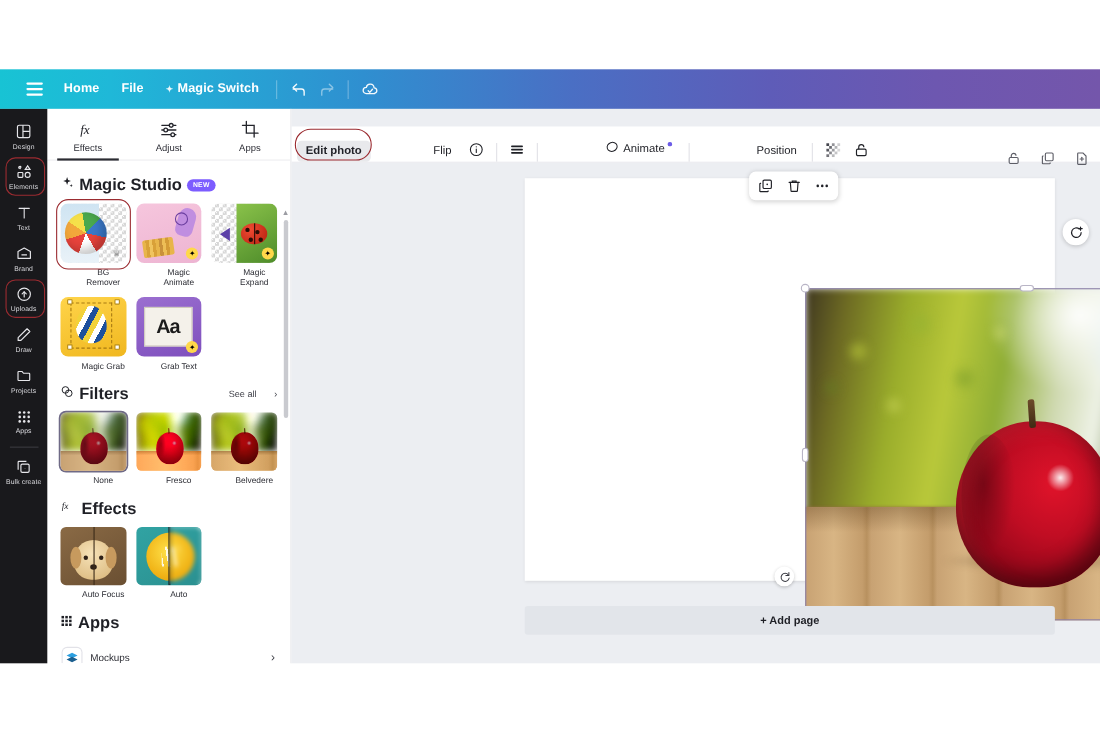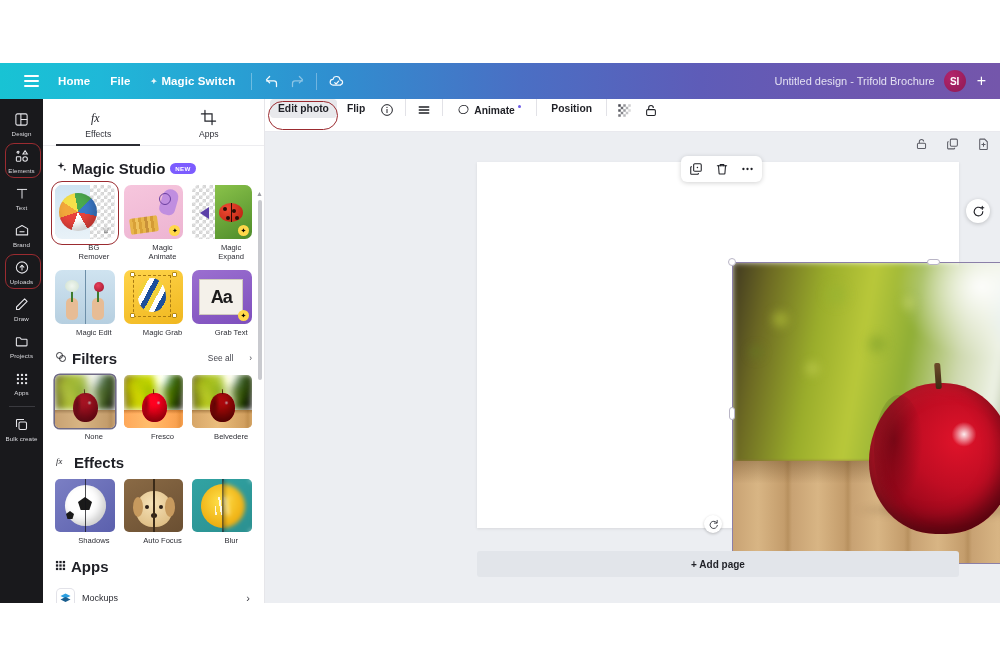--- a/index.html
+++ b/index.html
@@ -118,30 +118,30 @@
 
   .pscroll { position:absolute; right:2px; top:54px; width:4px; height:180px; background:#c9cacf; border-radius:3px; }
   .pscroll-arrow { position:absolute; right:1px; top:44px; font-size:7px; color:#9b9ca3; }
 
   
   .canvas-wrap {
     position:absolute; left:265px; top:99px; width:735px; height:504px;
     background:#eceef2; overflow:hidden;
   }
   .canvas-toolbar {
-    position:absolute; left:0; top:0; width:735px; height:33px;
-    background:#ffffff; display:flex; align-items:flex-start; padding-left:5px; gap:2px;
+    position:absolute; left:0; top:16px; width:735px; height:33px;
+    background:#ffffff; display:flex; align-items:flex-end; padding-left:5px; gap:2px;
     border-bottom:1px solid #e9e9ee;
   }
   .tb-btn {
     font-size:10.3px; color:#1f2026; font-weight:bold; padding:4px 8px;
     border-radius:4px; cursor:pointer; white-space:nowrap; display:flex; align-items:center; gap:4px;
   }
   .tb-btn.grey { background:#e8e9ec; }
-  .tb-btn.plain { font-weight:bold; }
+  .tb-btn.plain { font-weight:normal;margin-left:47px; }
   .tb-sep { width:1px; height:17px; background:#e2e2e7; margin:0 4px; }
   .tb-ico { width:24px; height:22px; display:flex; align-items:center; justify-content:center; cursor:pointer; }
   .edit-photo-ring {
     position:absolute; left:3px; top:2px; width:70px; height:29px;
     border:1.7px solid #9b2b30; border-radius:15px; pointer-events:none;
   }
   .animate-dot { width:3.5px; height:3.5px; border-radius:50%; background:#6c5ce7; position:relative; top:-4px; left:-1px; }
 
   .pagebar {
     position:absolute; right:8px; top:36px; display:flex; gap:13px; align-items:center;
@@ -355,25 +355,20 @@
           <path d="M4 20v-5a4 4 0 0 1 4-4h12"></path>
       </svg>
     </div>
     <div class="hdr-sep"></div>
     <div class="icon-btn">
       <svg width="17" height="17" viewBox="0 0 24 24" fill="none" stroke="#fff" stroke-width="1.7" stroke-linecap="round" stroke-linejoin="round">
         <path d="M18 16.5a3.5 3.5 0 0 0-1-6.87A5 5 0 0 0 7.1 9 4 4 0 0 0 7 17h11z"></path>
         <path d="M9.5 13.5l2 2 3.5-4"></path>
       </svg>
     </div>
-    <div class="hdr-right">
-      <div class="doc-title">Untitled design - Trifold Brochure</div>
-      <div class="avatar">SI</div>
-      <div class="plus-btn">+</div>
-    </div>
   </div>
 
   <div class="rail">
 
     <div class="rail-item">
       <span class="rail-ico">
         <svg width="15" height="15" viewBox="0 0 24 24" fill="none" stroke="#e6e6ea" stroke-width="1.7">
           <rect x="3" y="3" width="18" height="18" rx="2.5"></rect>
             <line x1="11" y1="3" x2="11" y2="21"></line>
             <line x1="11" y1="12" x2="21" y2="12"></line>
@@ -481,20 +476,33 @@
         <span class="ptab-ico">
           <svg width="18" height="17" viewBox="0 0 24 24" fill="#23242b">
             <text x="2" y="18" font-family="Liberation Serif, serif" font-size="17" font-style="italic">fx</text>
           </svg>
         </span>
         <span class="tlbl">Effects</span>
       </div>
       <div class="ptab">
         <span class="ptab-ico">
           <svg width="17" height="17" viewBox="0 0 24 24" fill="none" stroke="#23242b" stroke-width="1.7" stroke-linecap="round">
+            <line x1="3" y1="7" x2="21" y2="7"></line>
+              <circle cx="15" cy="7" r="2.4" fill="#fff"></circle>
+            <line x1="3" y1="13" x2="21" y2="13"></line>
+              <circle cx="8" cy="13" r="2.4" fill="#fff"></circle>
+            <line x1="3" y1="19" x2="21" y2="19"></line>
+              <circle cx="17" cy="19" r="2.4" fill="#fff"></circle>
+          </svg>
+        </span>
+        <span class="tlbl">Adjust</span>
+      </div>
+      <div class="ptab">
+        <span class="ptab-ico">
+          <svg width="17" height="17" viewBox="0 0 24 24" fill="none" stroke="#23242b" stroke-width="1.7" stroke-linecap="round">
             <path d="M7 2v15h15"></path>
               <path d="M2 7h15v15"></path>
           </svg>
         </span>
         <span class="tlbl">Apps</span>
       </div>
     </div>
 
     <div class="panel-body">
 
@@ -533,32 +541,20 @@
         <div class="tile">
           <div class="thumb checker">
             <div style="position:absolute;right:0;top:0;width:62%;height:100%;background:linear-gradient(150deg,#8ac24a,#4e8c2a)"></div>
             <div class="arrow-left"></div>
             <div class="ladybug"></div>
             <div class="sparkle-badge">✦</div>
           </div>
           <div class="tlabel">Magic Expand</div>
         </div>
 
-        <div class="tile">
-          <div class="thumb" style="background:linear-gradient(180deg,#cfe3f0,#b6cfe0)">
-            <div class="splitline" style="background:#6d8fa8"></div>
-            <div class="hand" style="left:11px;bottom:4px"></div>
-            <div class="stem" style="left:16px;bottom:22px;height:16px"></div>
-            <div style="position:absolute;left:10px;top:10px;width:14px;height:12px;background:radial-gradient(circle,#f0f6f0,#cfe0cf);border-radius:50%"></div>
-            <div class="hand" style="right:11px;bottom:4px"></div>
-            <div class="stem" style="right:16px;bottom:22px;height:16px"></div>
-            <div class="rose" style="right:11px;top:12px"></div>
-          </div>
-          <div class="tlabel">Magic Edit</div>
-        </div>
 
         <div class="tile">
           <div class="thumb" style="background:linear-gradient(160deg,#ffd44a,#f0b71f)">
             <div class="balloon"></div>
             <div style="position:absolute;left:9px;top:5px;width:38px;height:42px;border:1px dashed #a87a12"></div>
             <div class="bdot" style="left:6px;top:2px"></div>
               <div class="bdot" style="right:6px;top:2px"></div>
             <div class="bdot" style="left:6px;bottom:6px"></div>
               <div class="bdot" style="right:6px;bottom:6px"></div>
           </div>
@@ -627,47 +623,40 @@
       <div class="sec-head" style="margin-top:12px">
         <span>
           <svg width="14" height="13" viewBox="0 0 24 24" fill="#1f2026">
             <text x="1" y="18" font-family="Liberation Serif, serif" font-size="16" font-style="italic">fx</text>
           </svg>
         </span>
         <span class="sec-title">Effects</span>
       </div>
 
       <div class="grid3">
-        <div class="tile">
-          <div class="filter-thumb" style="background:linear-gradient(140deg,#7b7fc4,#5b60ad)">
-            <div class="soccer"></div>
-            <div class="splitline"></div>
-          </div>
-          <div class="tlabel">Shadows</div>
-        </div>
         <div class="tile">
           <div class="filter-thumb" style="background:linear-gradient(150deg,#8a6a45,#6a4f32)">
             <div class="dog">
               <div class="dog-ear" style="left:-3px"></div>
                 <div class="dog-ear" style="right:-3px"></div>
               <div class="dog-eye" style="left:9px"></div>
                 <div class="dog-eye" style="right:9px"></div>
               <div class="dog-nose"></div>
             </div>
             <div class="splitline" style="background:#3a2a18"></div>
           </div>
           <div class="tlabel">Auto Focus</div>
         </div>
         <div class="tile">
           <div class="filter-thumb" style="background:linear-gradient(150deg,#31a3a3,#2b9090)">
             <div class="lemon"></div>
             <div class="splitline"></div>
             <div style="position:absolute;right:0;top:0;width:50%;height:100%;backdrop-filter:blur(2px)"></div>
           </div>
-          <div class="tlabel">Blur</div>
+          <div class="tlabel">Auto</div>
         </div>
       </div>
 
       <div class="sec-head" style="margin-top:12px">
         <span>
           <svg width="11" height="11" viewBox="0 0 24 24" fill="#1f2026">
             <rect x="2" y="2" width="5" height="5"></rect>
               <rect x="9.5" y="2" width="5" height="5"></rect>
               <rect x="17" y="2" width="5" height="5"></rect>
             <rect x="2" y="9.5" width="5" height="5"></rect>

